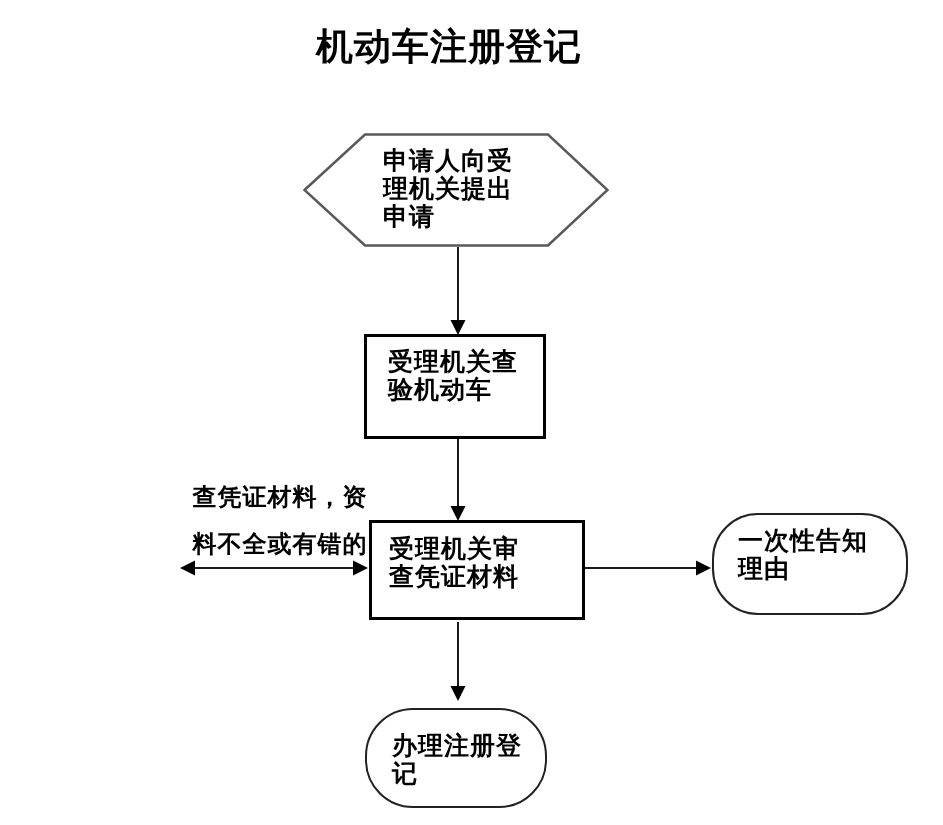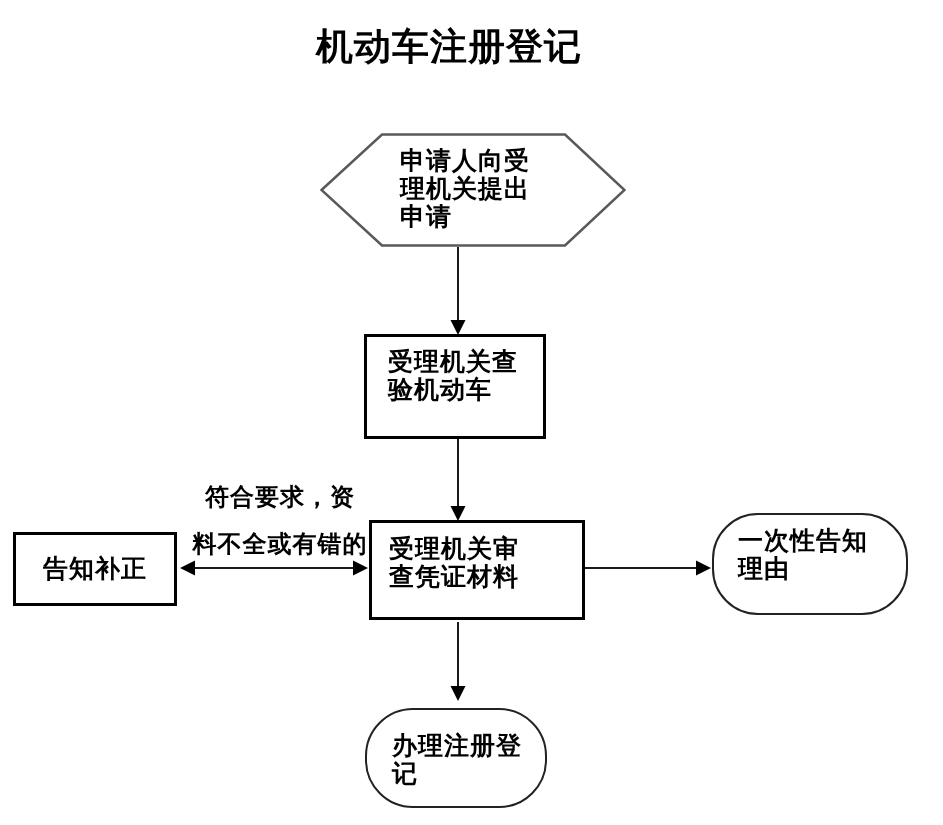--- a/index.html
+++ b/index.html
@@ -43,21 +43,21 @@
     background: #ffffff;
   }
   .node-label {
     white-space: pre-line;
     font-size: 25px;
     line-height: 28px;
     letter-spacing: 1px;
   }
   
   .hexagon {
-    left: 320px;
+    left: 303px;
     top: 133px;
     width: 306px;
     height: 138px;
     background: transparent;
   }
   .hexagon svg {
     position: absolute;
     left: 0;
     top: 0;
     display: block;
@@ -188,31 +188,28 @@
   <div class="node rect node-inspect">
     <div class="node-label">受理机关查
 验机动车</div>
   </div>
 
   <div class="node rect node-review">
     <div class="node-label">受理机关审
 查凭证材料</div>
   </div>
 
-  <div class="node rect node-correct">
-    <div class="node-label">告知补正</div>
-  </div>
 
   <div class="node stadium node-reason">
     <div class="node-label">一次性告知
 理由</div>
   </div>
 
   <div class="node stadium node-register">
     <div class="node-label">办理注册登
 记</div>
   </div>
 
-  <div class="edge-label edge-label-left">符合要求，资
+  <div class="edge-label edge-label-left">查凭证材料，资
 料不全或有错的</div>
 
 
 </div>
 
 </body></html>

